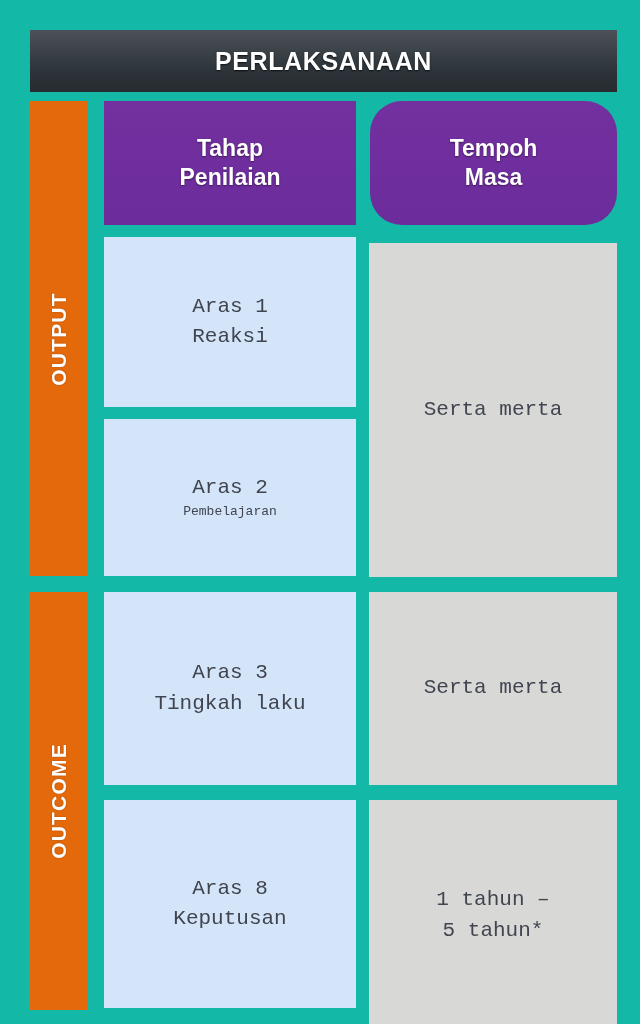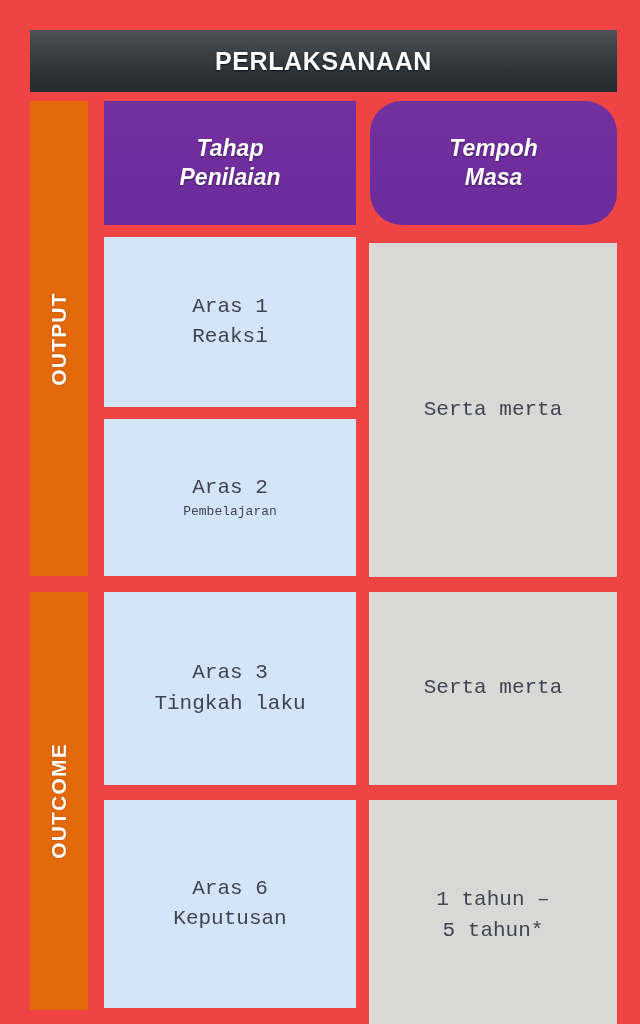--- a/index.html
+++ b/index.html
@@ -10,21 +10,21 @@
   body {
     width: 640px;
     height: 1024px;
     overflow: hidden;
     font-family: "Liberation Sans", sans-serif;
   }
   #canvas {
     position: relative;
     width: 640px;
     height: 1024px;
-    background: #ef4444;
+    background: #14b8a6;
   }
 
   
   .title-bar {
     position: absolute;
     left: 30px;
     top: 30px;
     width: 587px;
     height: 62px;
     background: linear-gradient(to bottom, #4c5257 0%, #3a4146 38%, #2c3338 70%, #252b2f 100%);
@@ -75,21 +75,20 @@
     align-items: center;
     justify-content: center;
     text-align: center;
   }
   .col-head .head-text {
     color: #ffffff;
     font-size: 23px;
     font-weight: bold;
     line-height: 1.25;
     text-shadow: 0 1px 2px rgba(0,0,0,0.45);
-    font-style: italic;
   }
   #head-tahap  { left: 104px; width: 252px; }
   #head-tempoh { left: 370px; width: 247px; border-radius: 32px; }
 
   
   .cell {
     position: absolute;
     display: flex;
     align-items: center;
     justify-content: center;
@@ -164,21 +163,21 @@
 
   <div class="cell blue" id="cell-aras3">
     <span class="cell-text">
       <span class="cell-line">Aras 3</span>
       <span class="cell-line">Tingkah laku</span>
     </span>
   </div>
 
   <div class="cell blue" id="cell-aras4">
     <span class="cell-text">
-      <span class="cell-line">Aras 6</span>
+      <span class="cell-line">Aras 8</span>
       <span class="cell-line">Keputusan</span>
     </span>
   </div>
 
   <div class="cell gray" id="cell-time1">
     <span class="cell-text">
       <span class="cell-line">Serta merta</span>
     </span>
   </div>
 

